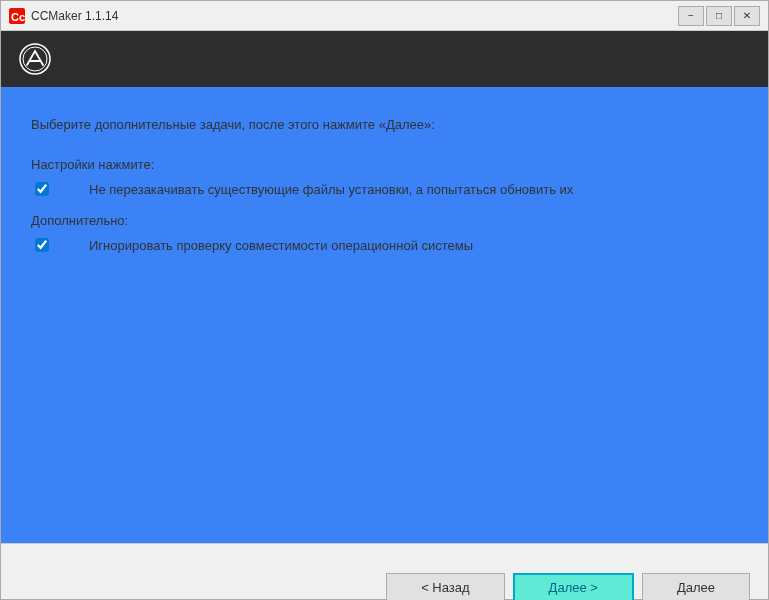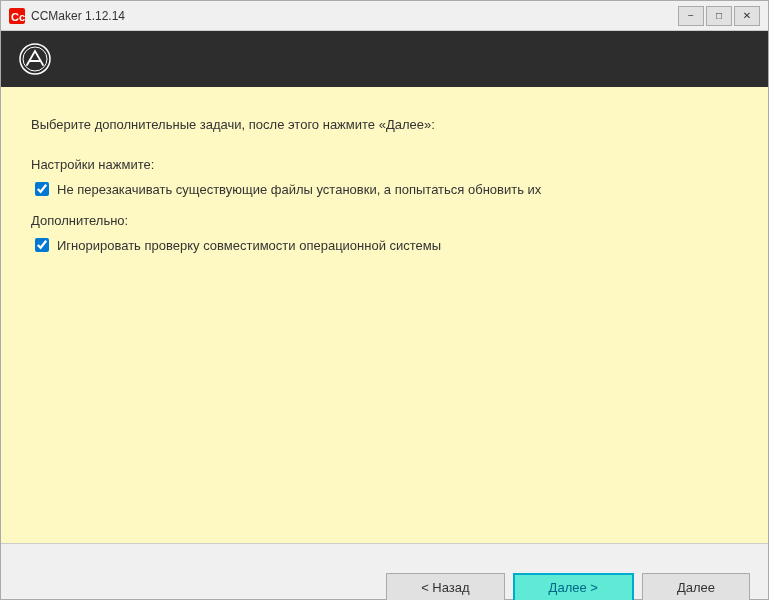--- a/index.html
+++ b/index.html
@@ -101,21 +101,21 @@
       color: #ffffff;
       font-size: 20px;
       font-weight: 300;
       letter-spacing: 0.5px;
     }
 
     
     .main-content {
       flex: 1;
       padding: 28px 30px 12px 30px;
-      background: #fef9c3;
+      background: #3b82f6;
       overflow-y: auto;
     }
 
     .instruction-text {
       font-size: 13px;
       color: #333333;
       margin-bottom: 22px;
       line-height: 1.5;
     }
 
@@ -140,20 +140,21 @@
       margin-top: 2px;
       flex-shrink: 0;
       cursor: pointer;
       accent-color: #0078d4;
     }
 
     .checkbox-label {
       font-size: 13px;
       color: #333333;
       line-height: 1.5;
+      margin-left: 32px;
     }
 
     .section-gap {
       margin-bottom: 14px;
     }
 
     
     .footer {
       height: 56px;
       background: #f0f0f0;
@@ -192,21 +193,21 @@
 <div class="window">
 
   <div class="title-bar">
     <div class="title-bar-left">
       <div class="title-bar-icon">
         <svg width="16" height="16" viewBox="0 0 16 16">
           <rect width="16" height="16" rx="2" fill="#eb1000"></rect>
           <text x="2" y="13" font-size="11" fill="white" font-family="Arial" font-weight="bold">Cc</text>
         </svg>
       </div>
-      <span class="title-bar-text">CCMaker 1.12.14</span>
+      <span class="title-bar-text">CCMaker 1.1.14</span>
     </div>
     <div class="title-bar-controls">
       <button class="title-btn">−</button>
       <button class="title-btn">□</button>
       <button class="title-btn close">✕</button>
     </div>
   </div>
 
   <div class="header-band">
     <div class="adobe-logo">

